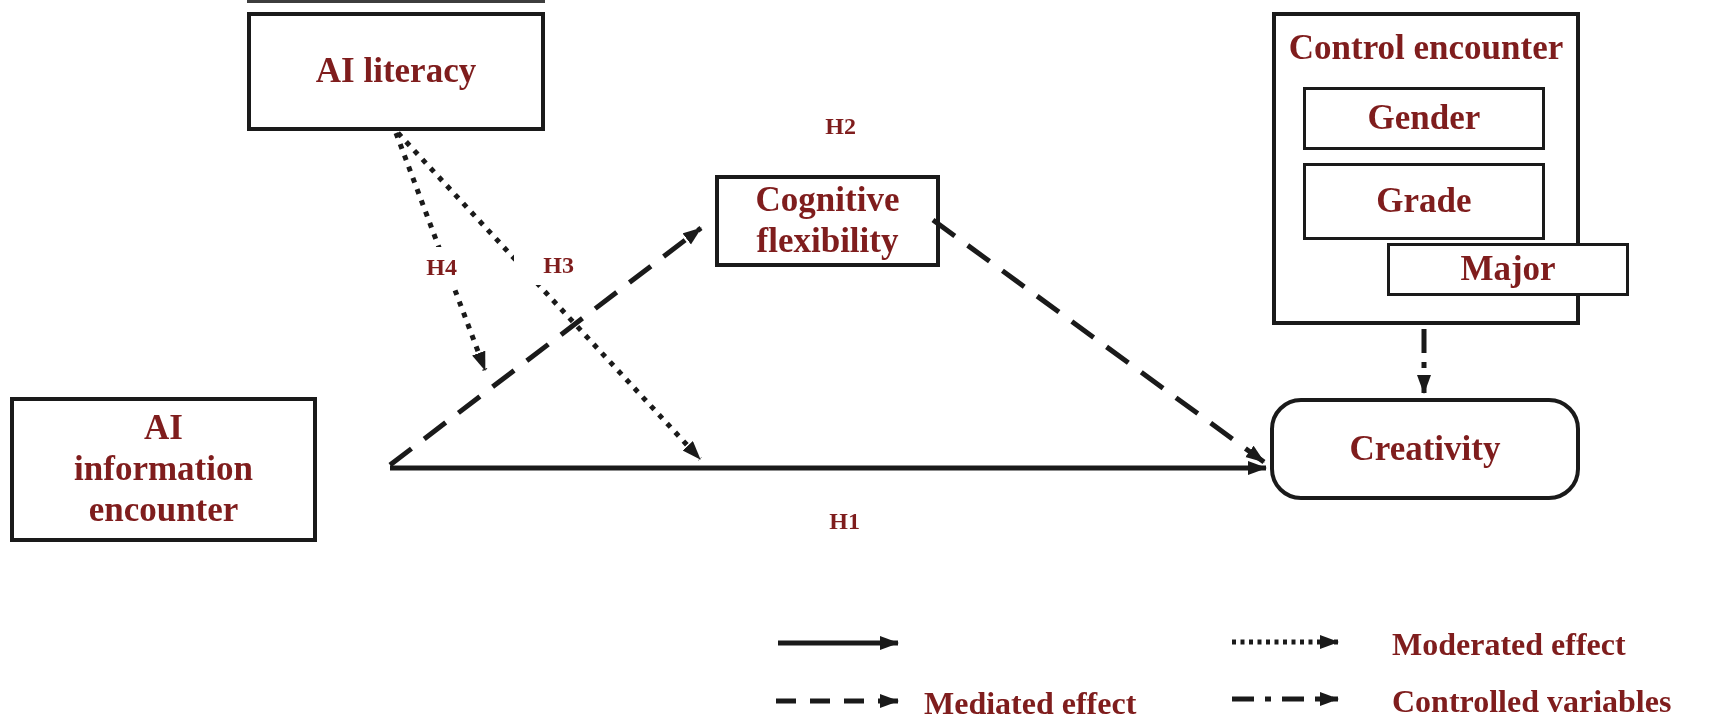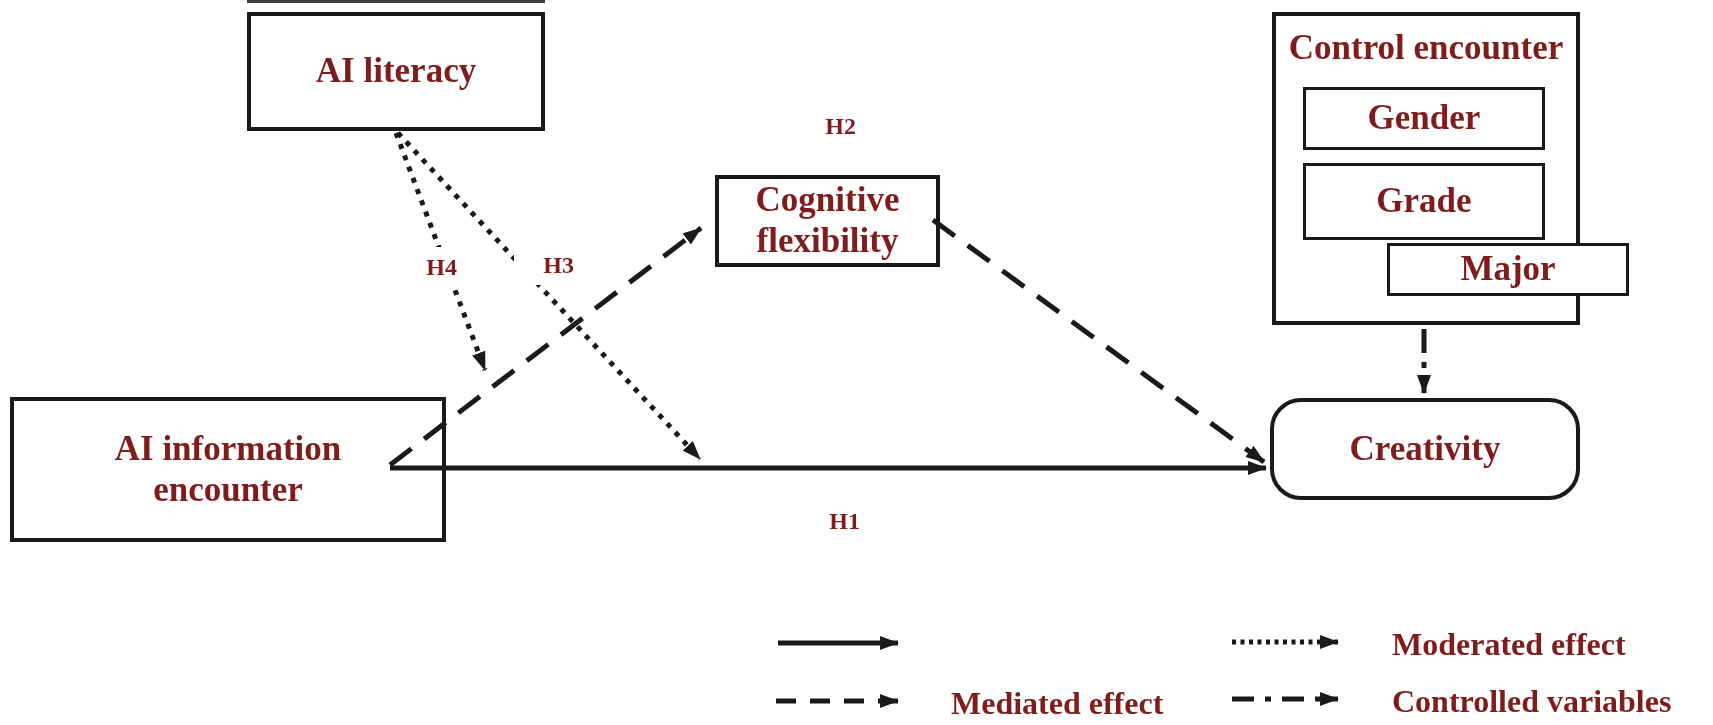--- a/index.html
+++ b/index.html
@@ -74,21 +74,21 @@
 <body>
 
 <div id="stage">
 
   <div class="artifact"></div>
 
   <div class="box" style="left:247px; top:12px; width:298px; height:119px;">
     <span>AI literacy</span>
   </div>
 
-  <div class="box" style="left:10px; top:397px; width:436px; height:145px; padding:0 50px;">
+  <div class="box" style="left:10px; top:397px; width:307px; height:145px; padding:0 50px;">
     <span>AI information encounter</span>
   </div>
 
   <div class="box" style="left:707px; top:175px; width:225px; height:92px; padding:0 8px;margin-left:8px;">
     <span>Cognitive flexibility</span>
   </div>
 
   <div class="box" style="left:1270px; top:398px; width:310px; height:102px;border-radius:31px;">
     <span>Creativity</span>
   </div>
@@ -129,16 +129,16 @@
     <line x1="1232" y1="642" x2="1338" y2="642" stroke="#1a1a1a" stroke-width="5" stroke-dasharray="4 4.5" marker-end="url(#ah)"></line>
     <line x1="1232" y1="699" x2="1338" y2="699" stroke="#1a1a1a" stroke-width="5" stroke-dasharray="22 11 6 11" marker-end="url(#ah)"></line>
   </svg>
 
   <div class="hlabel" style="left:796px; top:106px;">H2</div>
   <div class="hlabel" style="left:397px; top:247px;">H4</div>
   <div class="hlabel" style="left:514px; top:245px;">H3</div>
   <div class="hlabel" style="left:800px; top:501px;">H1</div>
 
   <div class="legend-label" style="left:1392px; top:625px;">Moderated effect</div>
-  <div class="legend-label" style="left:951px; top:684px;">Mediated effect</div>
+  <div class="legend-label" style="left:924px; top:684px;">Mediated effect</div>
   <div class="legend-label" style="left:1392px; top:682px;">Controlled variables</div>
 
 </div>
 
 </body></html>

